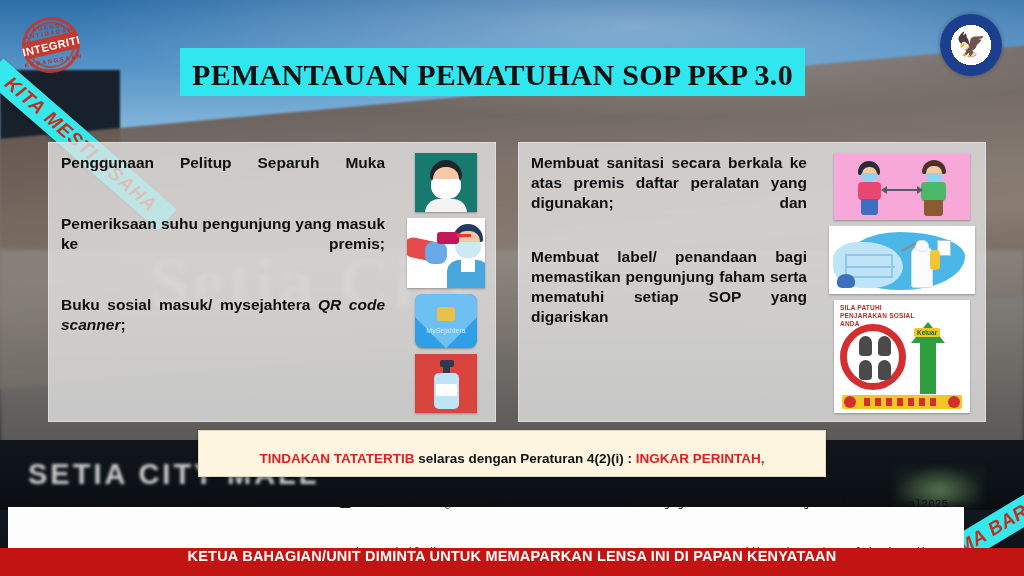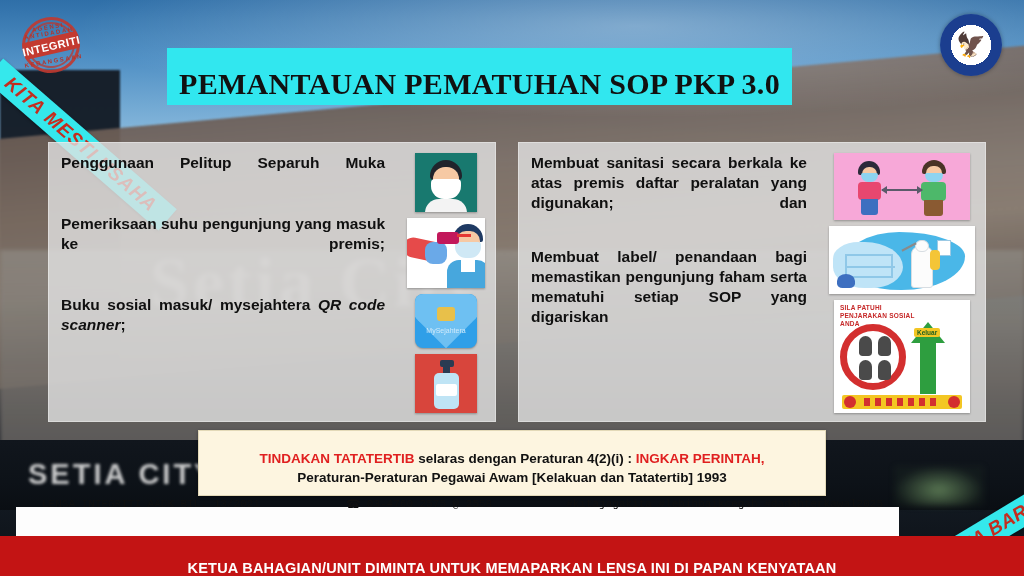--- a/index.html
+++ b/index.html
@@ -132,23 +132,23 @@
   }
   #ribbon-br {
     right: -18px; bottom: 62px; width: 250px; height: 28px;
     transform: rotate(-31deg);
     transform-origin: 100% 50%;
     font-size: 19px; letter-spacing: .5px;
   }
 
   
   #title-bar {
-    position: absolute; left: 167px; top: 48px;
+    position: absolute; left: 180px; top: 48px;
     background: #31e7ef;
-    padding: 19px 12px 4px 12px;
+    padding: 10px 12px 4px 12px;
   }
   #title-bar span {
     font-family: "Liberation Serif", serif;
     font-weight: bold;
     font-size: 30px;
     color: #111;
     letter-spacing: .3px;
     white-space: nowrap;
   }
 
@@ -298,36 +298,36 @@
     box-shadow: 0 1px 3px rgba(0,0,0,.35);
   }
   #warning .wline {
     font-family: "Liberation Sans", sans-serif;
     font-weight: bold; font-size: 13.5px; line-height: 19px; color: #111;
   }
   #warning .red { color: #e02020; }
 
   
   #footer {
-    position: absolute; left: 16px; bottom: 28px; width: 883px; height: 41px;
+    position: absolute; left: 8px; bottom: 28px; width: 956px; height: 41px;
     background: #fdfdfd;
     display: flex; align-items: center;
     font-family: "Liberation Mono", monospace;
   }
   #footer .col { font-size: 11px; line-height: 16px; color: #111; white-space: pre; }
   #f-left  { margin-left: 26px; }
   #f-mid   { margin-left: 86px; }
   #f-right { margin-left: auto; margin-right: 16px; text-align: right; }
   #f-mid .row { display: flex; align-items: center; gap: 6px; }
   #f-mid .gly { font-family: "DejaVu Sans", sans-serif; font-size: 12px; }
 
   #bottom-bar {
-    position: absolute; left: 0; bottom: 0; width: 1024px; height: 40px;
+    position: absolute; left: 0; bottom: 0; width: 1024px; height: 28px;
     background: #c31414;
-    display: flex; align-items: flex-end; justify-content: center;
+    display: flex; align-items: flex-start; justify-content: center;
   }
   #bottom-bar span {
     color: #fff; font-weight: bold; font-size: 14.5px; letter-spacing: .2px;
     font-family: "Liberation Sans", sans-serif;
   }
 </style>
 </head>
 <body>
 
 <div id="poster">
@@ -455,21 +455,20 @@
             <div class="cr"></div>
           </div>
       </div>
     </div>
   </div>
 
   <div id="warning">
     <div class="wline">
       <span class="red">TINDAKAN TATATERTIB</span><span> selaras dengan Peraturan 4(2)(i) : </span><span class="red">INGKAR PERINTAH,</span>
     </div>
-    <div class="wline">Peraturan-Peraturan Pegawai Awam [Kelakuan dan Tatatertib] 1993</div>
   </div>
 
   <div id="footer">
     <div class="col" id="f-left">
       <div>LENSA INTEGRITI AADK BIL. 13/2021</div>
       <div>UNIT INTEGRITI AADK</div>
     </div>
     <div class="col" id="f-mid">
       <div class="row">
         <span class="gly">☎</span>

